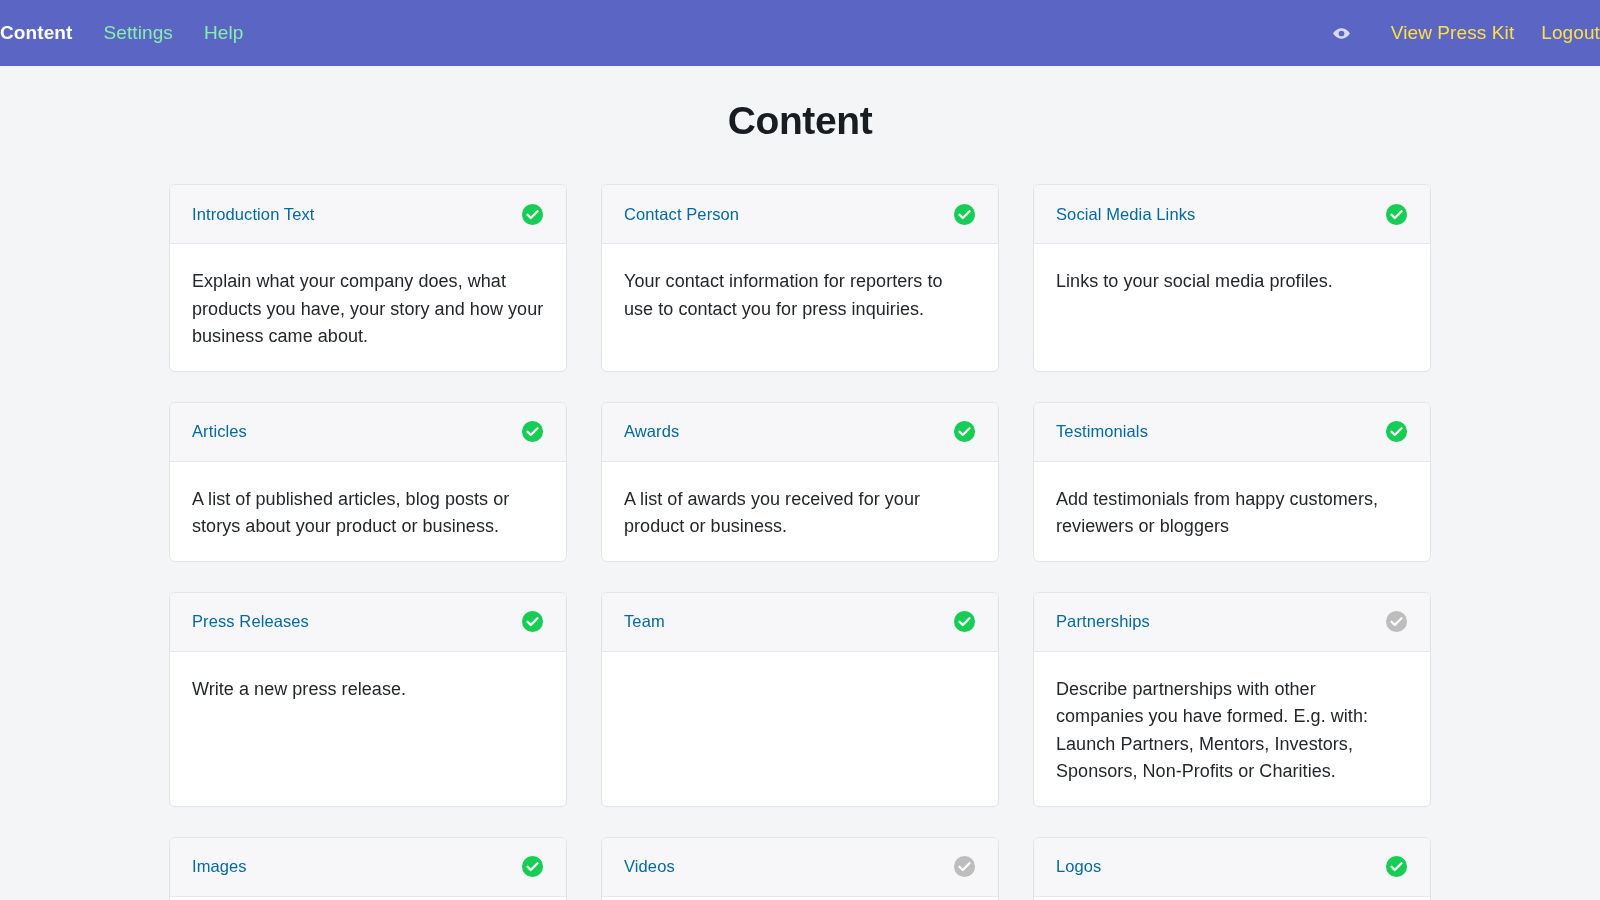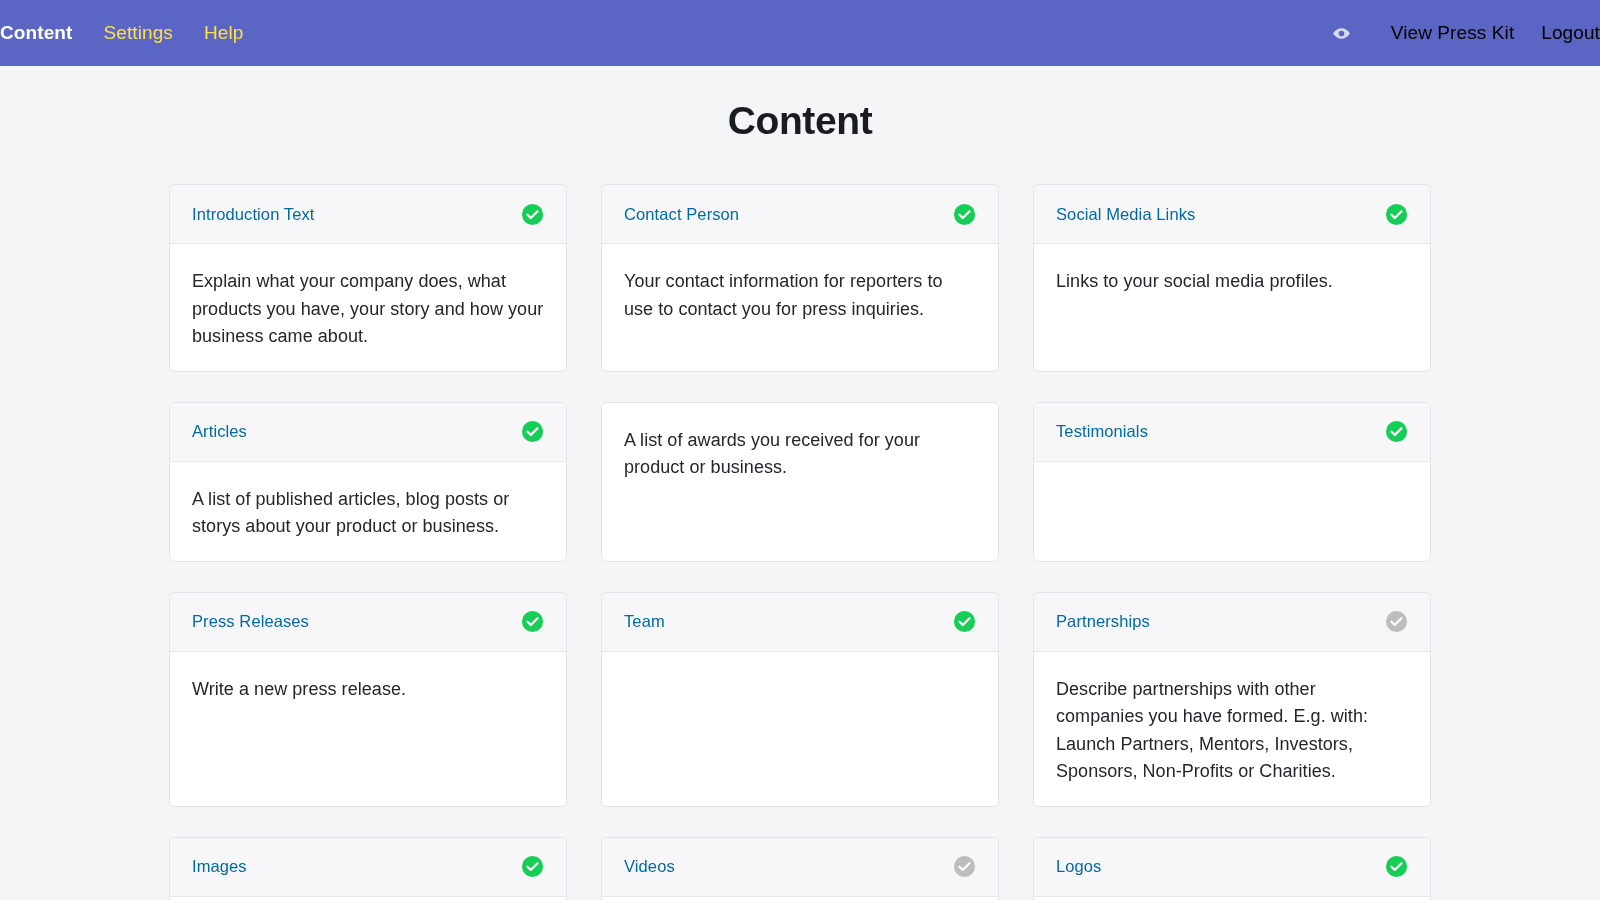--- a/index.html
+++ b/index.html
@@ -28,41 +28,41 @@
 
   .nav-left {
     display: flex;
     align-items: center;
     gap: 31px;
     padding-left: 0px;
   }
 
   .nav-link {
     font-size: 19px;
-    color: #fde047;
+    color: #86efac;
     text-decoration: none;
     white-space: nowrap;
     letter-spacing: 0.1px;
   }
 
   .nav-link.active {
     color: #ffffff;
     font-weight: bold;
   }
 
   .nav-right {
     margin-left: auto;
     display: flex;
     align-items: center;
     gap: 27px;
     padding-right: 0px;
   }
 
   .nav-right .nav-link {
-    color: #000000;
+    color: #fde047;
     gap: 40px;
   }
 
   .press-kit-link {
     display: flex;
     align-items: center;
     gap: 10px;
   }
 
   .eye-icon {
@@ -222,35 +222,47 @@
             <path d="M6.8 12.3l3.4 3.4 7-7.1" stroke="#fff" stroke-width="2.4" fill="none" stroke-linecap="round" stroke-linejoin="round"></path>
           </svg>
       </span>
     </div>
     <div class="card-body">
       <p class="card-desc">A list of published articles, blog posts or storys about your product or business.</p>
     </div>
   </div>
 
   <div class="card row-2">
+    <div class="card-header">
+      <span class="card-title">Awards</span>
+      <span class="badge">
+        <svg width="23" height="23" viewBox="0 0 24 24">
+            <circle cx="12" cy="12" r="11" fill="#17cd55"></circle>
+            <path d="M6.8 12.3l3.4 3.4 7-7.1" stroke="#fff" stroke-width="2.4" fill="none" stroke-linecap="round" stroke-linejoin="round"></path>
+          </svg>
+      </span>
+    </div>
     <div class="card-body">
       <p class="card-desc">A list of awards you received for your product or business.</p>
     </div>
   </div>
 
   <div class="card row-2">
     <div class="card-header">
       <span class="card-title">Testimonials</span>
       <span class="badge">
         <svg width="23" height="23" viewBox="0 0 24 24">
             <circle cx="12" cy="12" r="11" fill="#17cd55"></circle>
             <path d="M6.8 12.3l3.4 3.4 7-7.1" stroke="#fff" stroke-width="2.4" fill="none" stroke-linecap="round" stroke-linejoin="round"></path>
           </svg>
       </span>
     </div>
+    <div class="card-body">
+      <p class="card-desc">Add testimonials from happy customers, reviewers or bloggers</p>
+    </div>
   </div>
 
   <div class="card row-3">
     <div class="card-header">
       <span class="card-title">Press Releases</span>
       <span class="badge">
         <svg width="23" height="23" viewBox="0 0 24 24">
             <circle cx="12" cy="12" r="11" fill="#17cd55"></circle>
             <path d="M6.8 12.3l3.4 3.4 7-7.1" stroke="#fff" stroke-width="2.4" fill="none" stroke-linecap="round" stroke-linejoin="round"></path>
           </svg>

